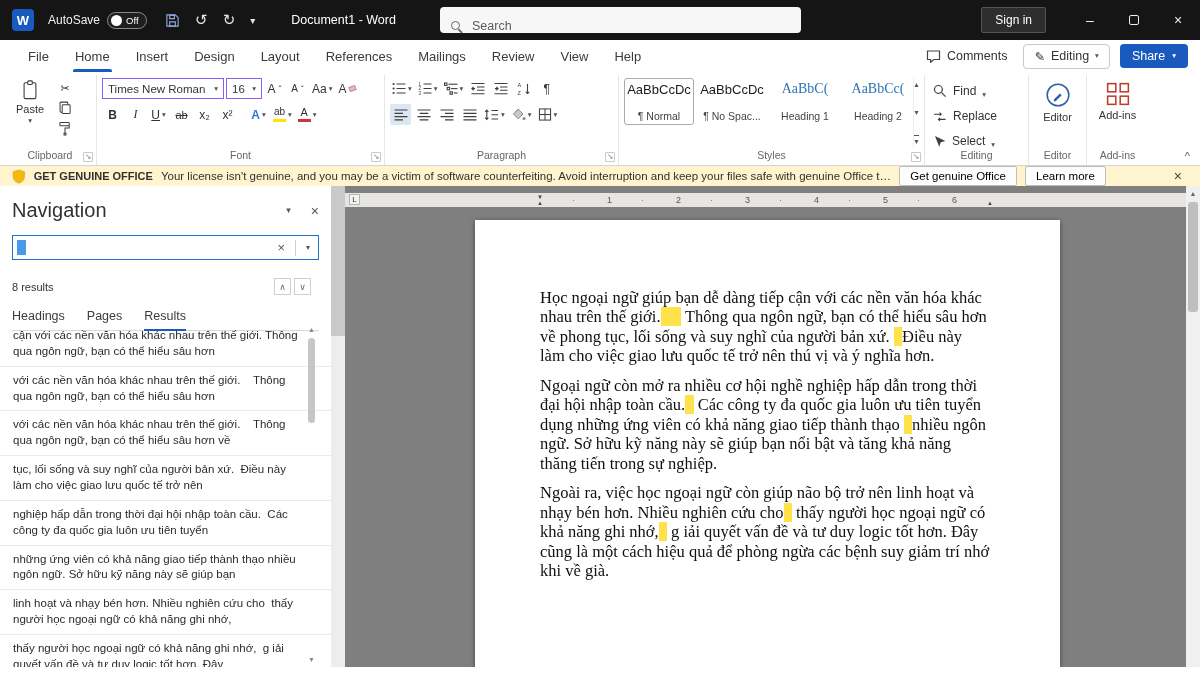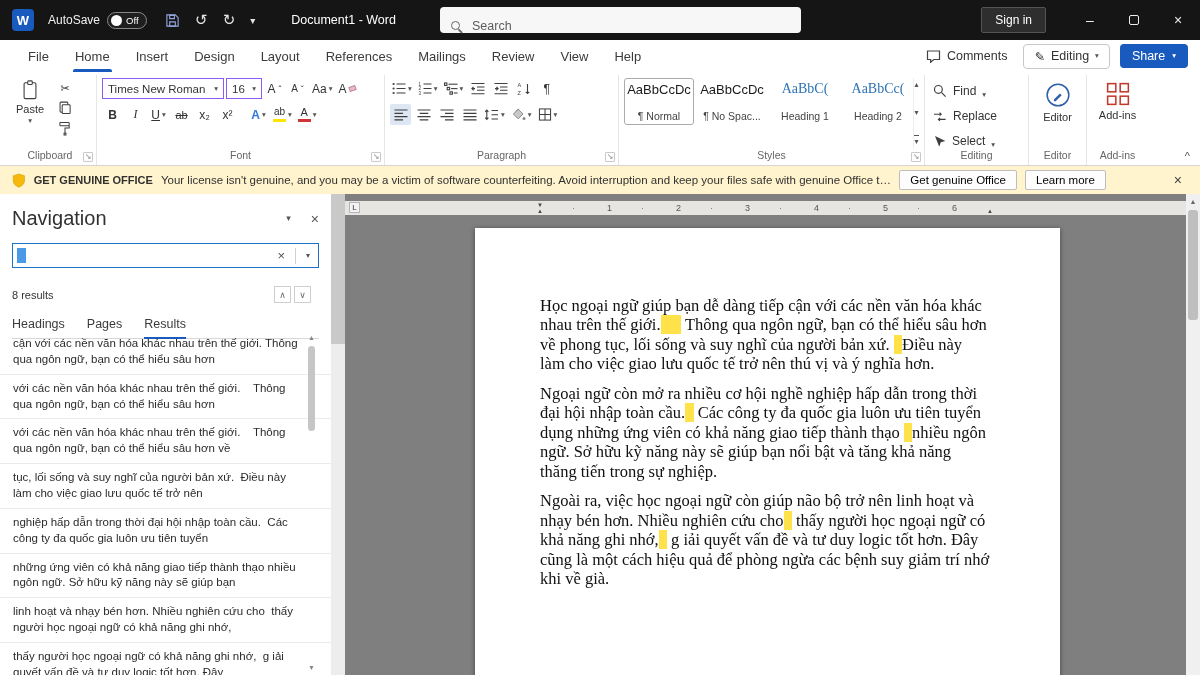--- a/index.html
+++ b/index.html
@@ -68,21 +68,21 @@
   .gal-scroll{display:flex;flex-direction:column;justify-content:space-between;width:16px;padding:2px 0;align-items:center;border-left:1px solid #eee}
   .gal-scroll span{font-size:8px;color:#555}
   .gal-more{border-top:1.5px solid #555;padding-top:1px}
   
   .edit-col{display:flex;flex-direction:column;gap:4px;padding-top:2px}
   .edit-row{display:flex;align-items:flex-end;gap:6px;font-size:12px;color:#333;height:21px;padding:0 3px}
   
   .big-btn{display:flex;flex-direction:column;align-items:center;gap:3px;font-size:11px;color:#333;padding:4px 6px 0 6px}
   .collapse-chev{position:absolute;right:10px;bottom:3px;font-size:11px;color:#555}
   
-  .banner{height:28px;background:#fff4ce;display:flex;align-items:center;padding:0 12px;gap:8px;font-size:11.5px;color:#323130}
+  .banner{height:20px;background:#fff4ce;display:flex;align-items:center;padding:0 12px;gap:8px;font-size:11.5px;color:#323130}
   .bn-title{font-weight:bold;font-size:11px;white-space:nowrap}
   .bn-msg{white-space:nowrap;overflow:hidden;text-overflow:ellipsis}
   .bn-btn{background:#fdfdfd;border:1px solid #bdbdbd;border-radius:2px;padding:3px 10px;font-size:11.5px;white-space:nowrap}
   .bn-close{margin-left:60px;margin-right:6px;font-size:14px;color:#444}
   
   .main{display:flex;height:481px}
   .navpane{width:331px;background:#fff;position:relative;padding:13px 12px 0 12px;overflow:hidden}
   .nav-head{display:flex;align-items:center;color:#323130}
   .nav-title{font-size:20px}
   .nav-head-icons{margin-left:auto;display:flex;gap:20px;color:#555;font-size:12px;align-items:center}

